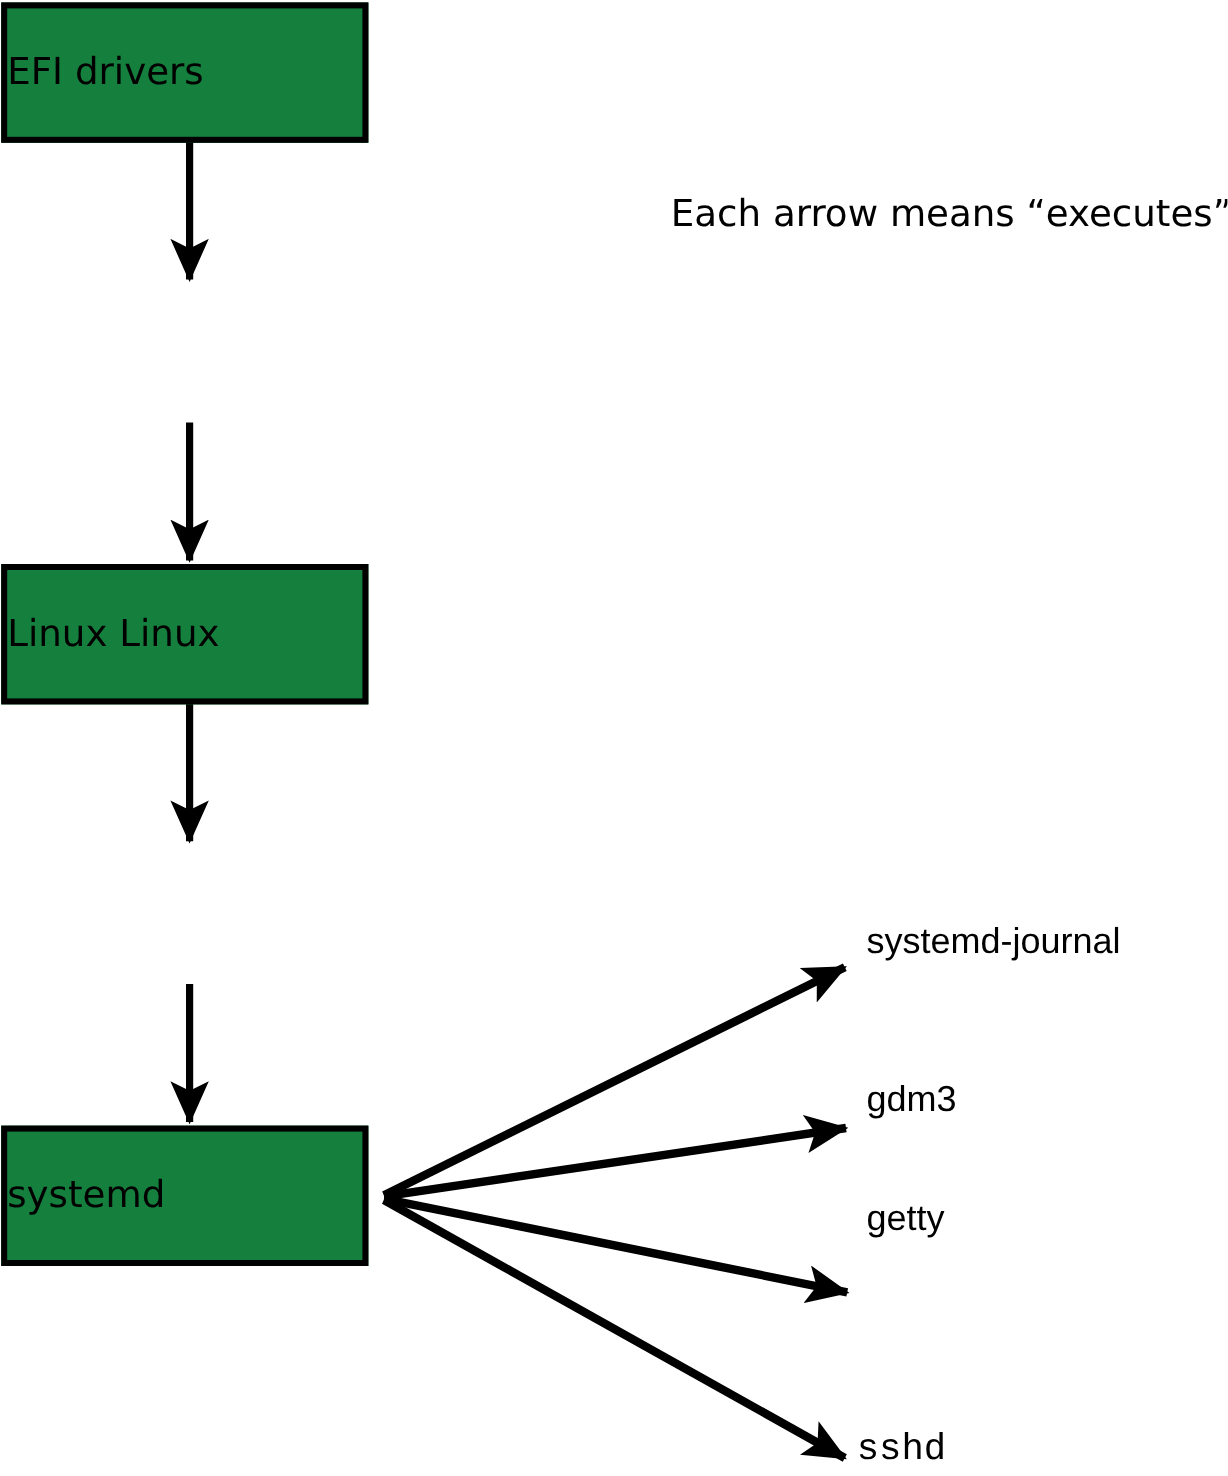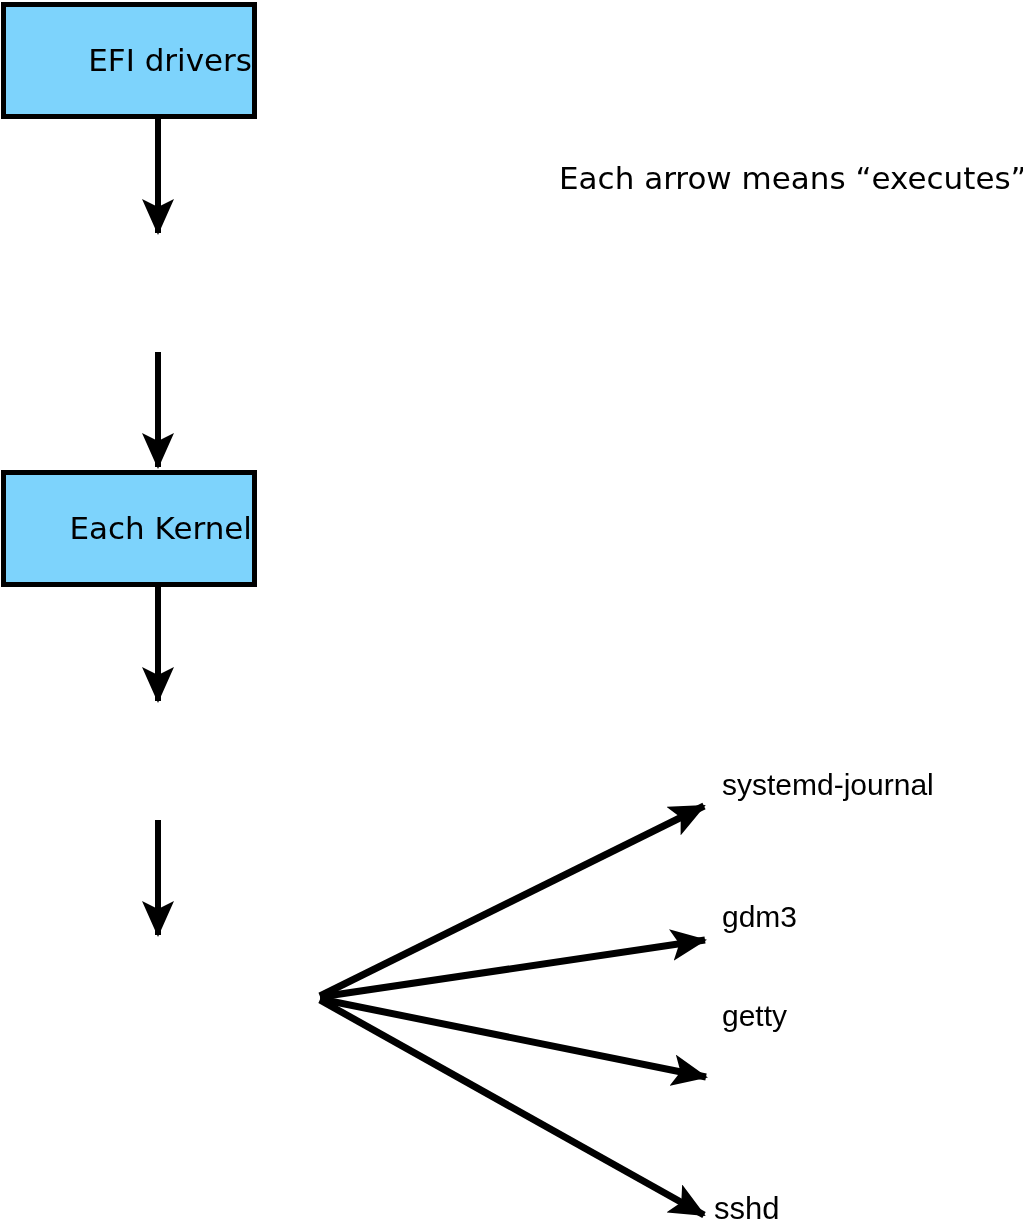--- a/index.html
+++ b/index.html
@@ -25,28 +25,28 @@
   }
   .arrow-line {
     stroke: #000000;
     fill: none;
   }
   .arrow-line.vert { stroke-width: 6px; }
   .arrow-line.diag { stroke-width: 7px; }
   .node-box {
     position: absolute;
     left: 1px;
-    width: 256px;
+    width: 306px;
     height: 117px;
     box-sizing: border-box;
     border: 5px solid #000000;
-    background: #7dd3fc;
+    background: #15803d;
     display: flex;
     align-items: center;
-    justify-content: flex-end;
+    justify-content: flex-start;
   }
   .node-box .node-label {
     font-size: 31px;
     line-height: 1;
     white-space: nowrap;
   }
   .legend-note {
     position: absolute;
     left: 559px;
     top: 161px;
@@ -57,21 +57,21 @@
   .proc-label {
     position: absolute;
     line-height: 1;
     white-space: nowrap;
   }
   .proc-label.mono {
     font-family: Liberation Sans, sans-serif;
     font-size: 30px;
   }
   .proc-label.sans {
-    font-family: Liberation Sans, sans-serif;
+    font-family: Liberation Mono, monospace;
     font-size: 31px;
   }
 </style>
 </head>
 <body>
 
 <div class="canvas">
 
   <svg class="arrows-layer" width="1023" height="1230" viewBox="0 0 1023 1230" xmlns="http://www.w3.org/2000/svg">
     <defs>
@@ -88,21 +88,24 @@
     <line class="arrow-line diag" x1="320" y1="996" x2="704" y2="806" marker-end="url(#ah)"></line>
     <line class="arrow-line diag" x1="320" y1="997" x2="705" y2="940" marker-end="url(#ah)"></line>
     <line class="arrow-line diag" x1="320" y1="999" x2="706" y2="1077" marker-end="url(#ah)"></line>
     <line class="arrow-line diag" x1="320" y1="1000" x2="704" y2="1215" marker-end="url(#ah)"></line>
   </svg>
 
   <div class="node-box" style="top:2px">
     <span class="node-label">EFI drivers</span>
   </div>
   <div class="node-box" style="top:470px">
-    <span class="node-label">Each Kernel</span>
+    <span class="node-label">Linux Linux</span>
+  </div>
+  <div class="node-box" style="top:938px">
+    <span class="node-label">systemd</span>
   </div>
 
   <div class="legend-note">Each arrow means “executes”.</div>
 
   <div class="proc-label mono" style="left:722px; top:770px">systemd-journal</div>
   <div class="proc-label mono" style="left:722px; top:902px">gdm3</div>
   <div class="proc-label mono" style="left:722px; top:1001px">getty</div>
   <div class="proc-label sans" style="left:714px; top:1193px">sshd</div>
 
 </div>

